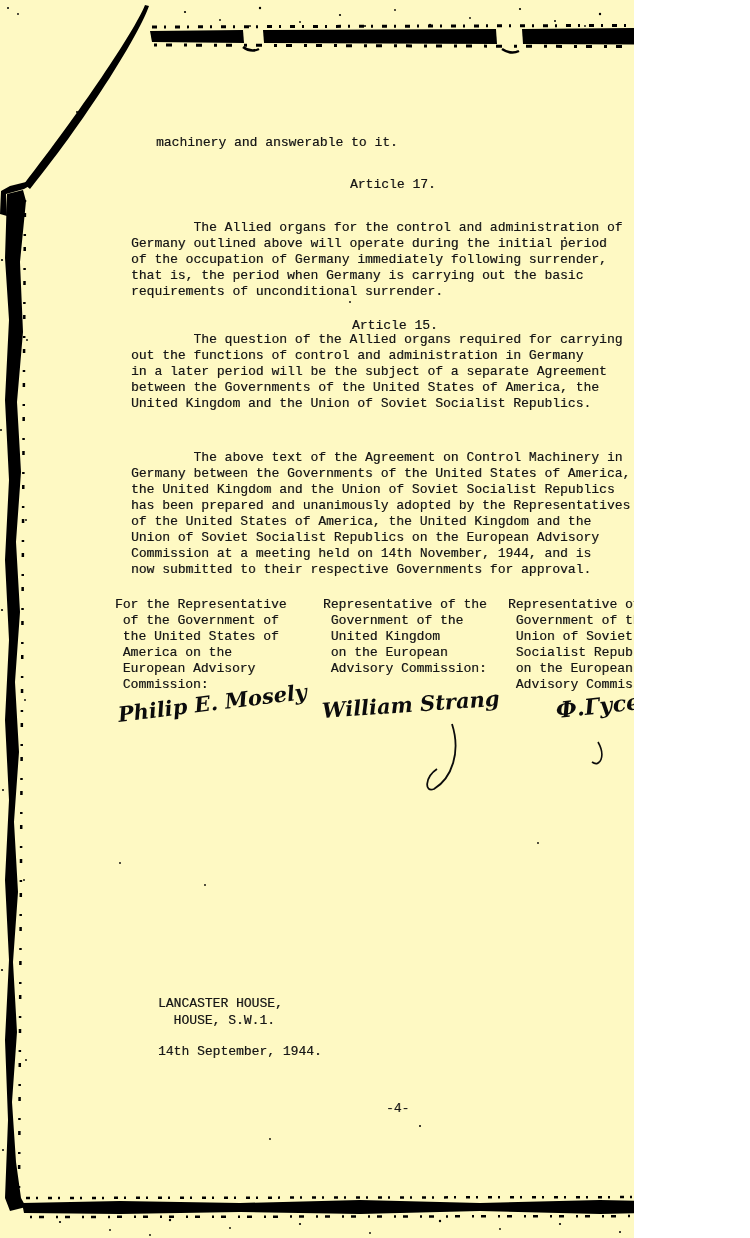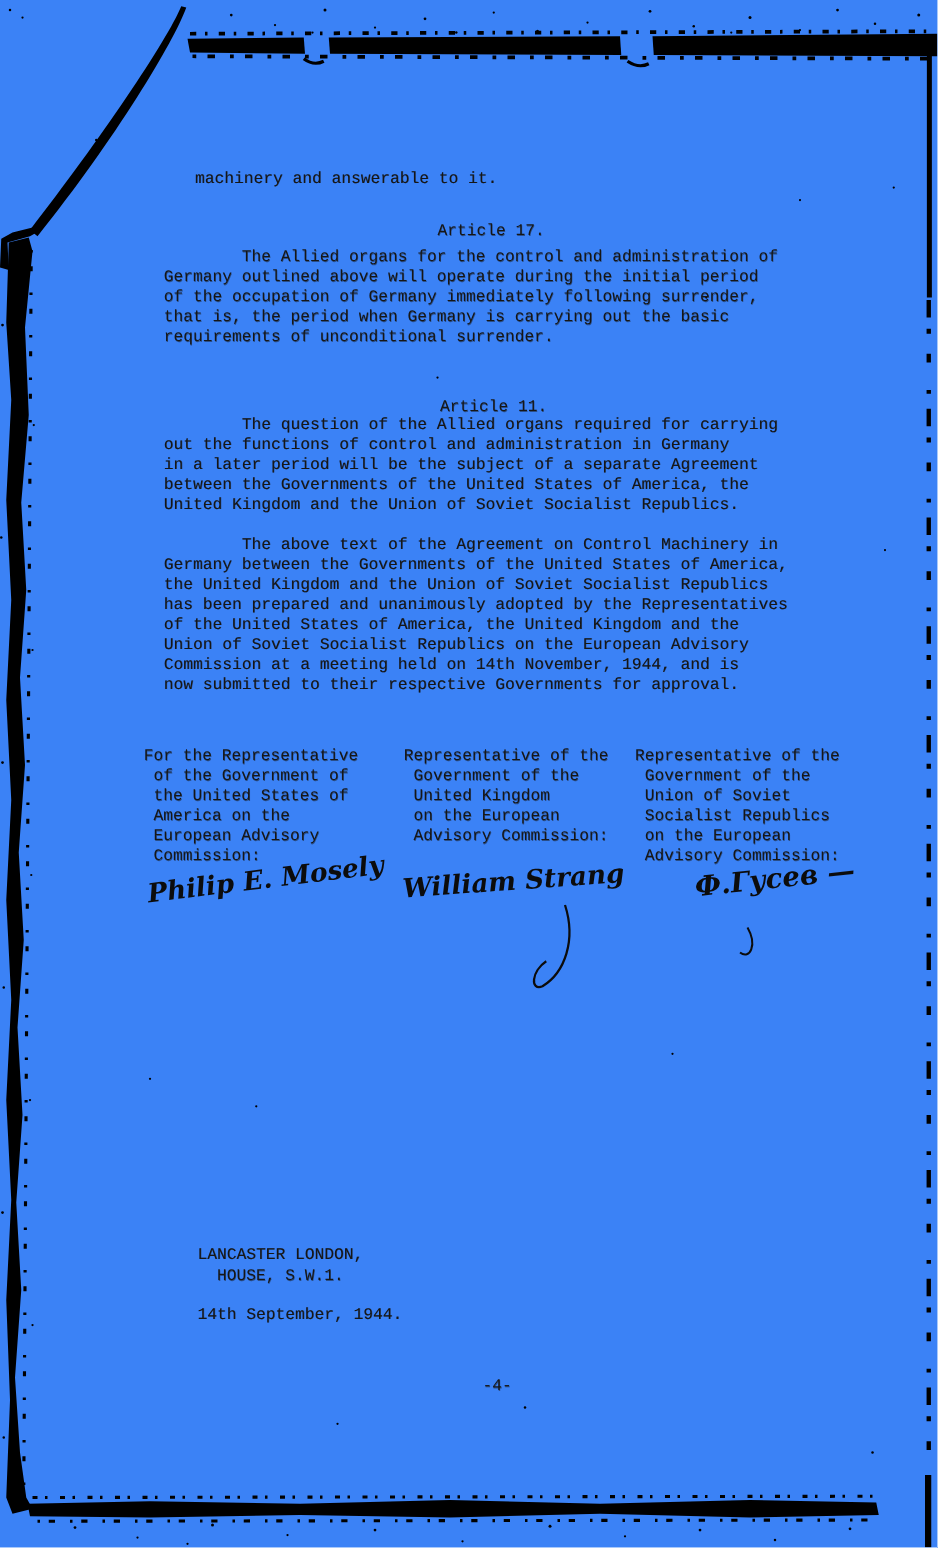--- a/index.html
+++ b/index.html
@@ -1,19 +1,19 @@
 <!DOCTYPE html>
 <html><head>
 <meta charset="utf-8">
 <style>
   html,body{margin:0;padding:0;background:#ffffff;}
   .page{
     position:relative;
-    width:750px;height:1238px;
-    background:#3b82f6;
+    width:634px;height:1238px;
+    background:#fef9c3;
     overflow:hidden;
     font-family:"Liberation Mono","DejaVu Sans Mono",monospace;
   }
   .artifacts{position:absolute;left:0;top:0;pointer-events:none;}
   .txt{
     position:absolute;
     white-space:pre;
     font:13px/16px "Liberation Mono","DejaVu Sans Mono",monospace;
     color:#161616;
     text-shadow:0.4px 0.4px 0 rgba(25,25,25,0.5);
@@ -121,34 +121,34 @@
     </g>
     <g>
       <path d="M452,724 C461,752 452,778 434,789 C424,793 425,777 437,769" stroke="#0c0c0c" stroke-width="1.8" fill="none"></path>
       <path d="M598,742 C606,756 600,768 592,762" stroke="#0c0c0c" stroke-width="1.6" fill="none"></path>
     </g>
   </svg>
 
   <div class="txt" style="left:156px;top:135px">machinery and answerable to it.</div>
 
   <div class="txt" style="left:350px;top:177px">Article 17.</div>
-  <div class="txt" style="left:131px;top:198px">        The Allied organs for the control and administration of
+  <div class="txt" style="left:131px;top:220px">        The Allied organs for the control and administration of
 Germany outlined above will operate during the initial period
 of the occupation of Germany immediately following surrender,
 that is, the period when Germany is carrying out the basic
 requirements of unconditional surrender.</div>
 
-  <div class="txt" style="left:352px;top:318px">Article 11.</div>
+  <div class="txt" style="left:352px;top:318px">Article 15.</div>
   <div class="txt" style="left:131px;top:332px">        The question of the Allied organs required for carrying
 out the functions of control and administration in Germany
 in a later period will be the subject of a separate Agreement
 between the Governments of the United States of America, the
 United Kingdom and the Union of Soviet Socialist Republics.</div>
 
-  <div class="txt" style="left:131px;top:428px">        The above text of the Agreement on Control Machinery in
+  <div class="txt" style="left:131px;top:450px">        The above text of the Agreement on Control Machinery in
 Germany between the Governments of the United States of America,
 the United Kingdom and the Union of Soviet Socialist Republics
 has been prepared and unanimously adopted by the Representatives
 of the United States of America, the United Kingdom and the
 Union of Soviet Socialist Republics on the European Advisory
 Commission at a meeting held on 14th November, 1944, and is
 now submitted to their respective Governments for approval.</div>
 
   <div class="txt" style="left:115px;top:597px">For the Representative
  of the Government of
@@ -165,18 +165,18 @@
  Government of the
  Union of Soviet
  Socialist Republics
  on the European
  Advisory Commission:</div>
 
   <div class="sig" style="left:118px;top:702px;transform:rotate(-7deg)">Philip E. Mosely</div>
   <div class="sig" style="left:322px;top:698px;transform:rotate(-4deg)">William Strang</div>
   <div class="sig" style="left:556px;top:697px;transform:rotate(-6deg);font-size:22px">Ф.Гусев —</div>
 
-  <div class="txt" style="left:158px;top:996px">LANCASTER LONDON,</div>
+  <div class="txt" style="left:158px;top:996px">LANCASTER HOUSE,</div>
   <div class="txt" style="left:158px;top:1013px">  HOUSE, S.W.1.</div>
   <div class="txt" style="left:158px;top:1044px">14th September, 1944.</div>
   <div class="txt" style="left:386px;top:1101px">-4-</div>
 
 </div>
 
 </body></html>

